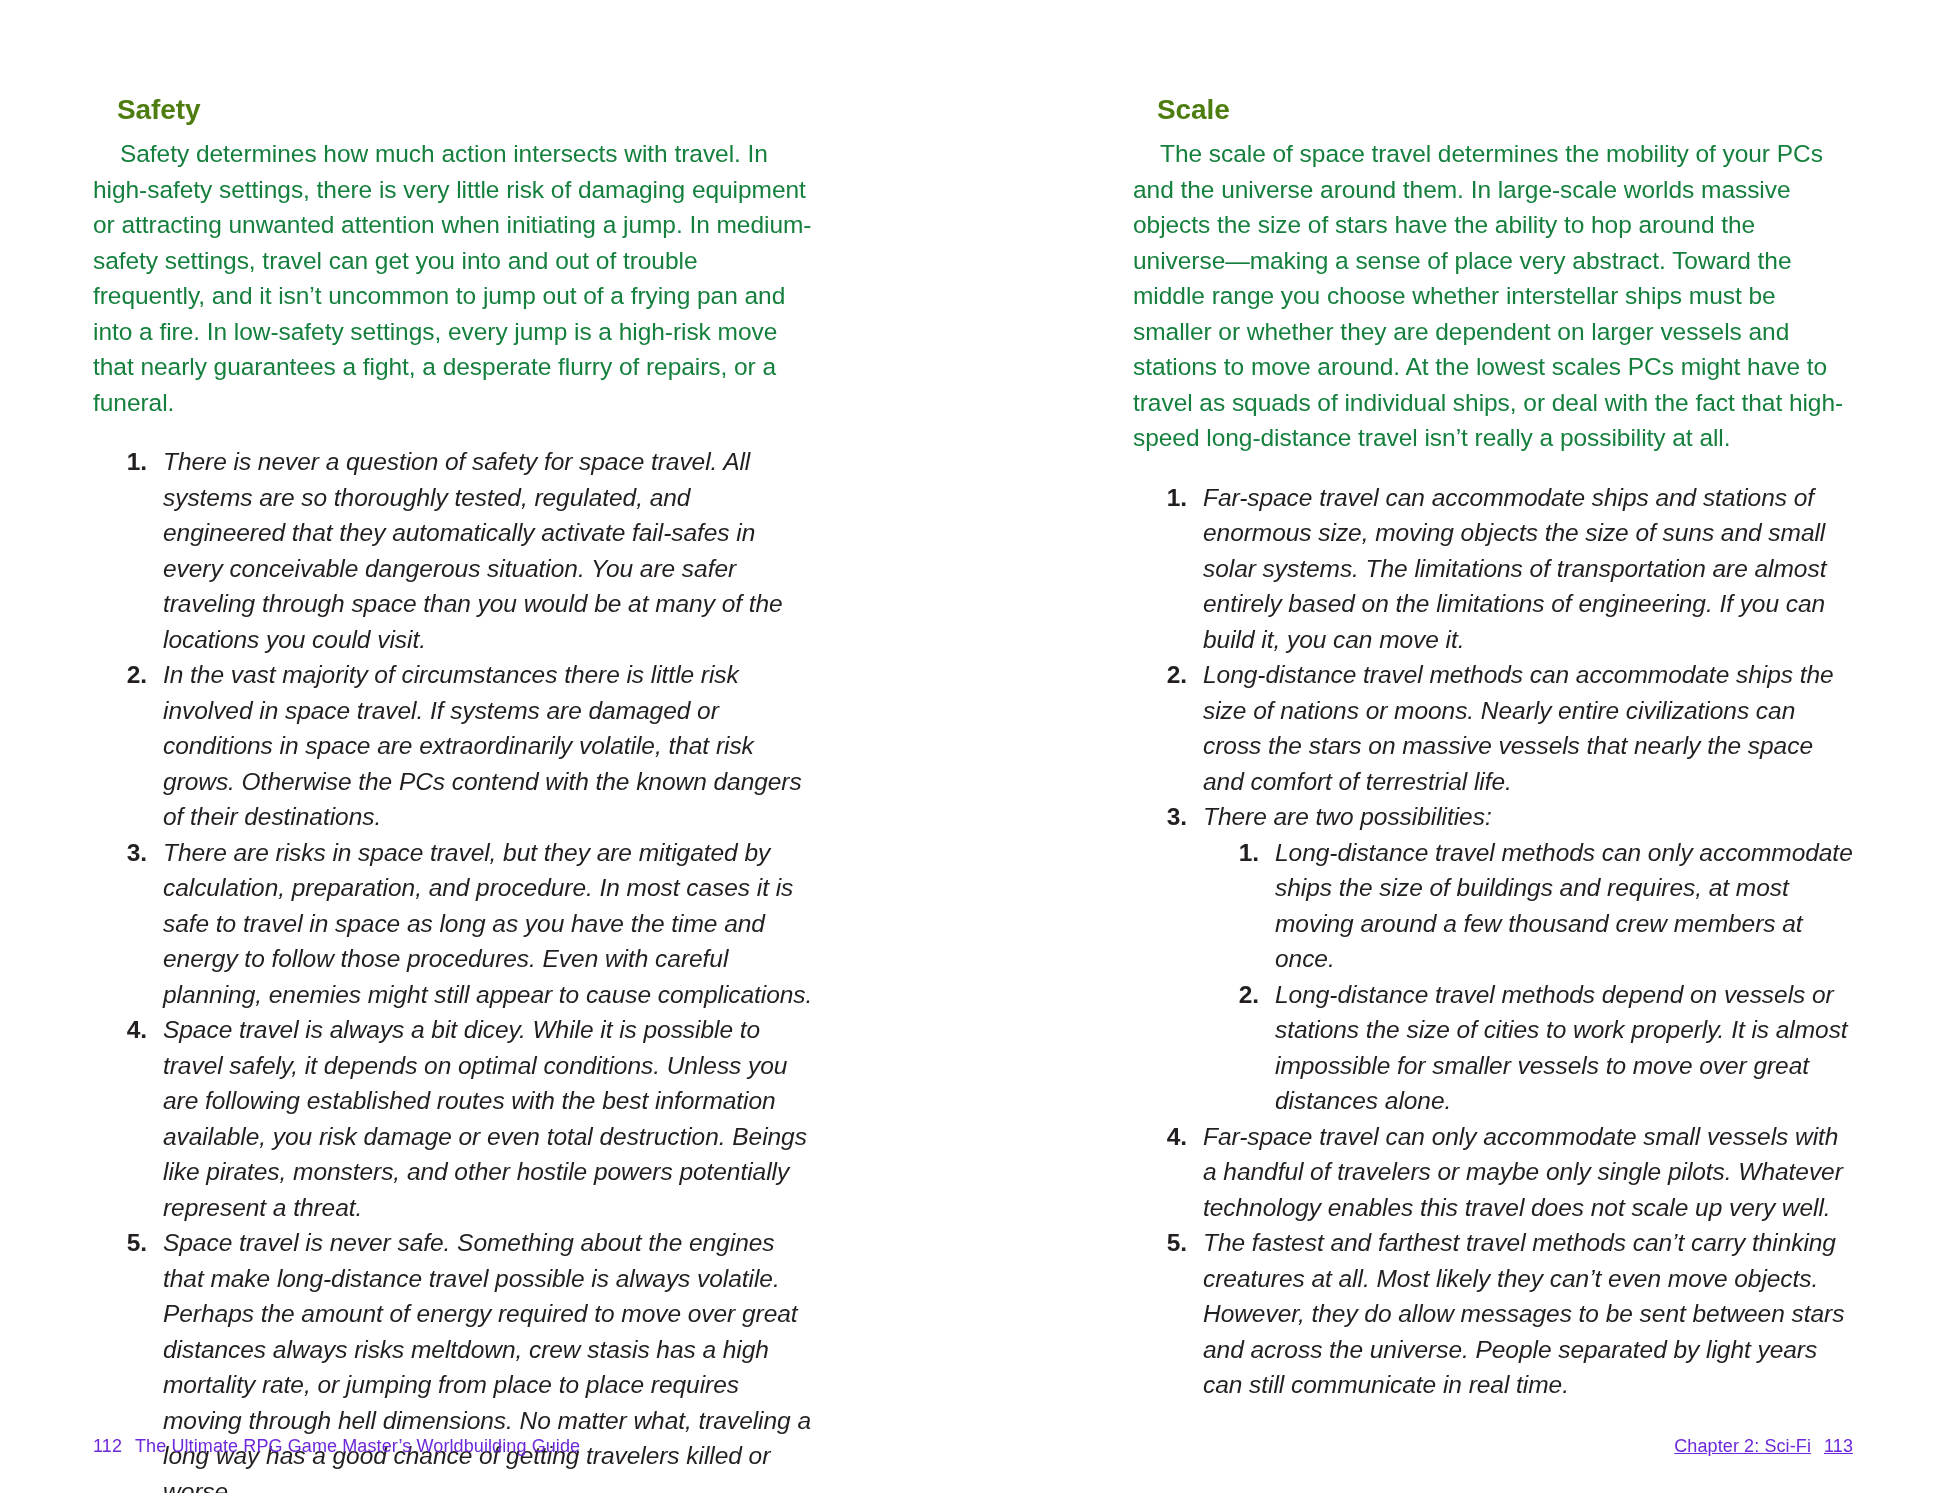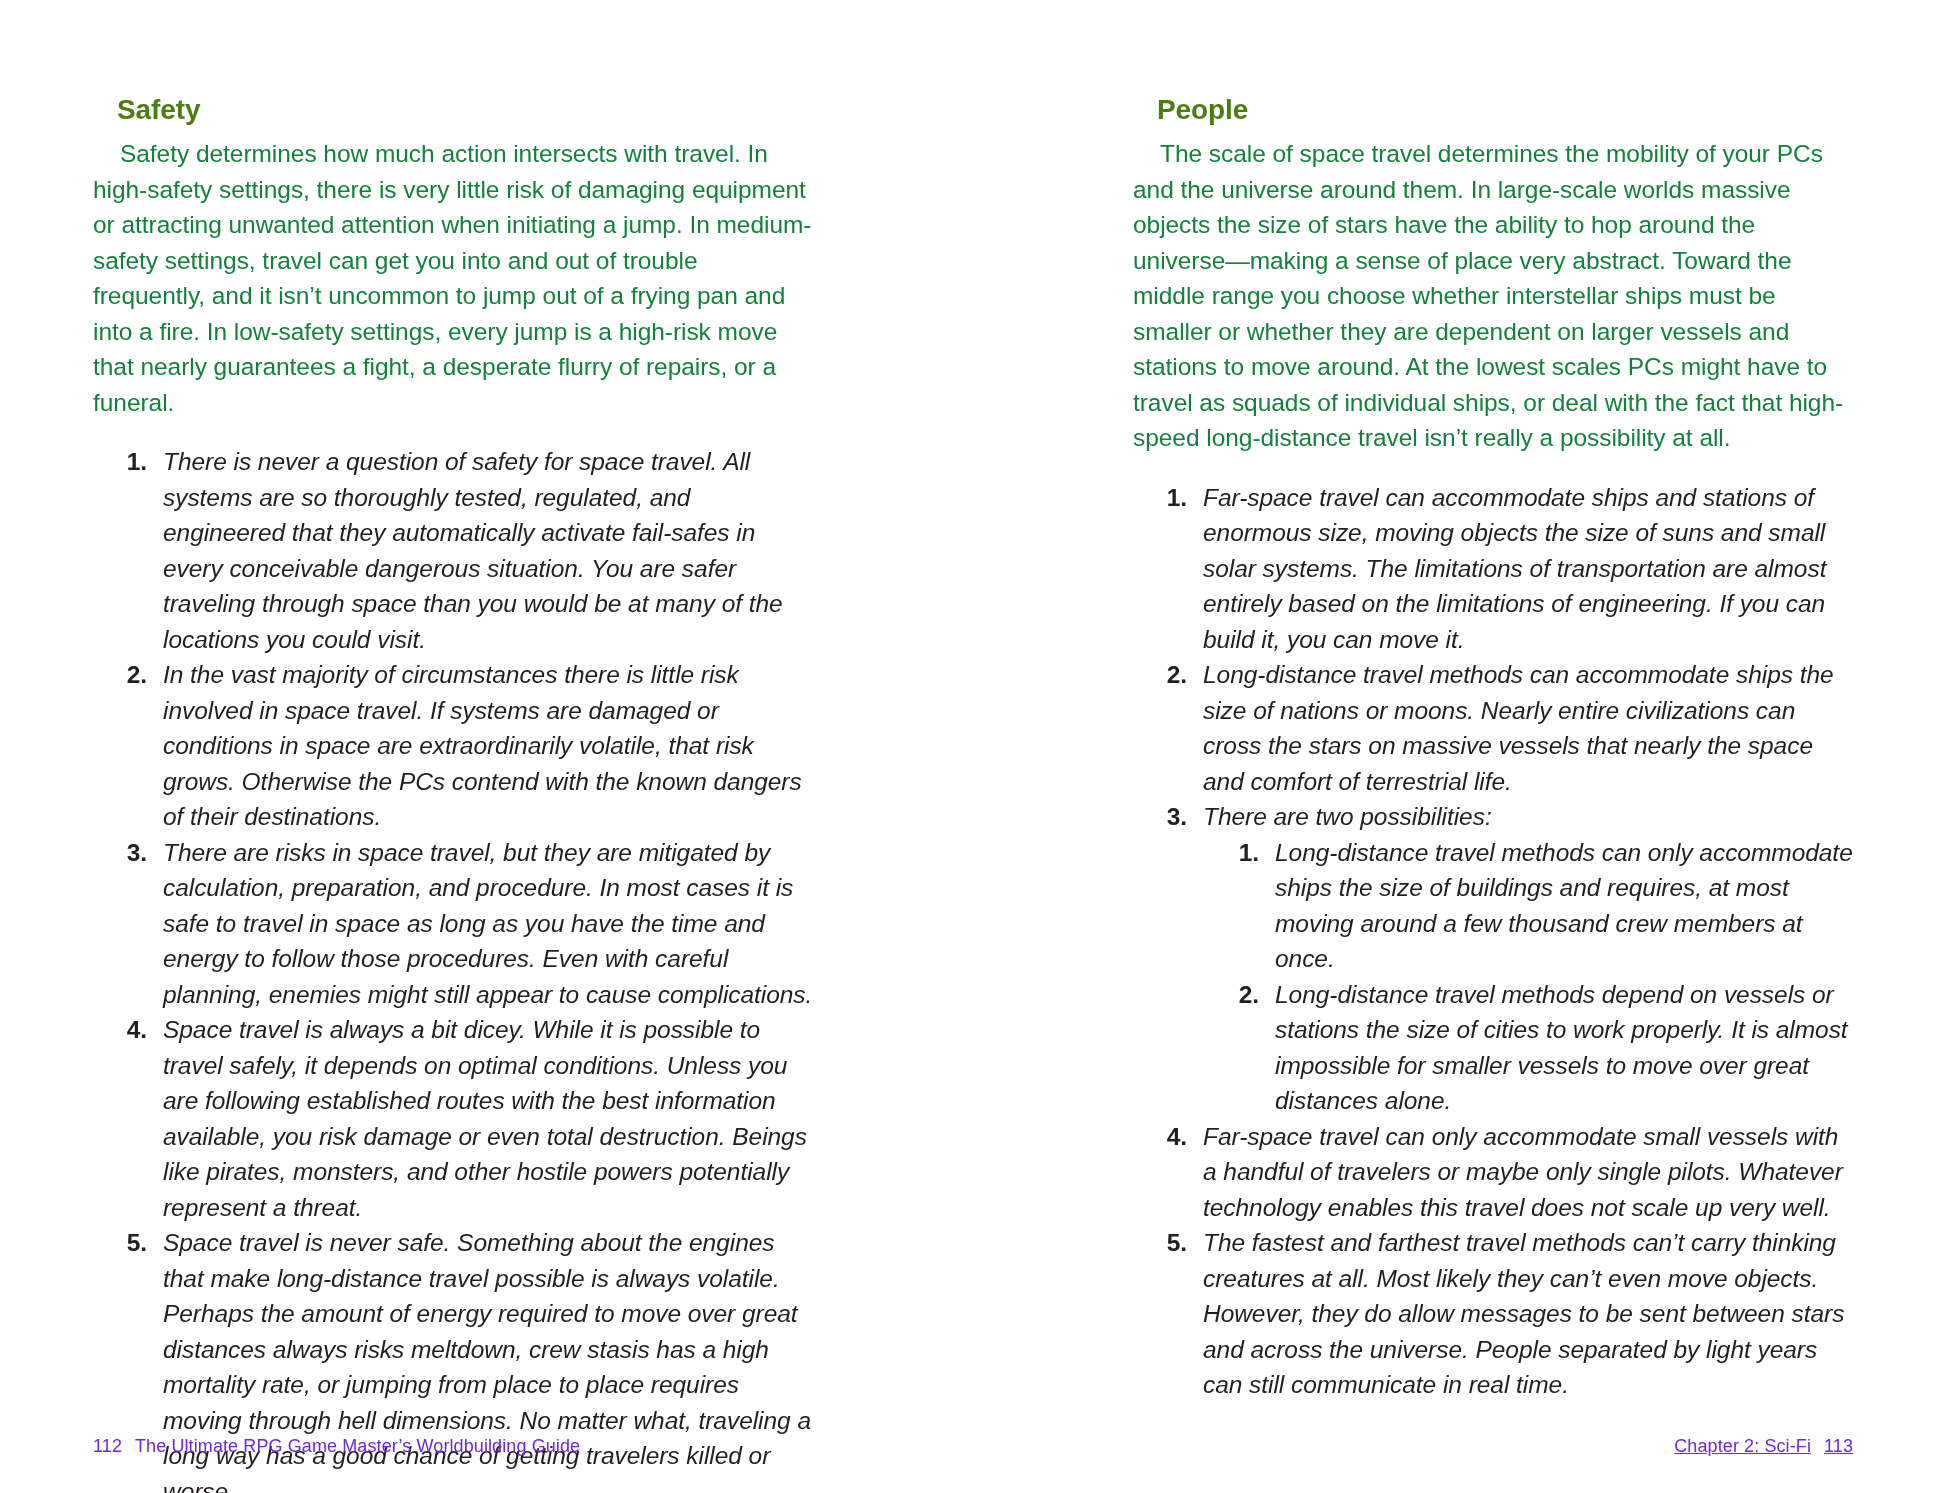--- a/index.html
+++ b/index.html
@@ -167,21 +167,21 @@
         </li>
         <li>
           <span class="marker">5.</span>
           <span class="li-text">Space travel is never safe. Something about the engines that make long-distance travel possible is always volatile. Perhaps the amount of energy required to move over great distances always risks meltdown, crew stasis has a high mortality rate, or jumping from place to place requires moving through hell dimensions. No matter what, traveling a long way has a good chance of getting travelers killed or worse.</span>
         </li>
       </ol>
     </div>
 
     <div class="column right">
 
-      <h2 class="section-heading">People</h2>
+      <h2 class="section-heading">Scale</h2>
 
       <p class="body-par">The scale of space travel determines the mobility of your PCs and the universe around them. In large-scale worlds massive objects the size of stars have the ability to hop around the universe—making a sense of place very abstract. Toward the middle range you choose whether interstellar ships must be smaller or whether they are dependent on larger vessels and stations to move around. At the lowest scales PCs might have to travel as squads of individual ships, or deal with the fact that high-speed long-distance travel isn’t really a possibility at all.</p>
 
       <ol class="num-list level-1">
         <li>
           <span class="marker">1.</span>
           <span class="li-text">Far-space travel can accommodate ships and stations of enormous size, moving objects the size of suns and small solar systems. The limitations of transportation are almost entirely based on the limitations of engineering. If you can build it, you can move it.</span>
         </li>
         <li>
           <span class="marker">2.</span>

